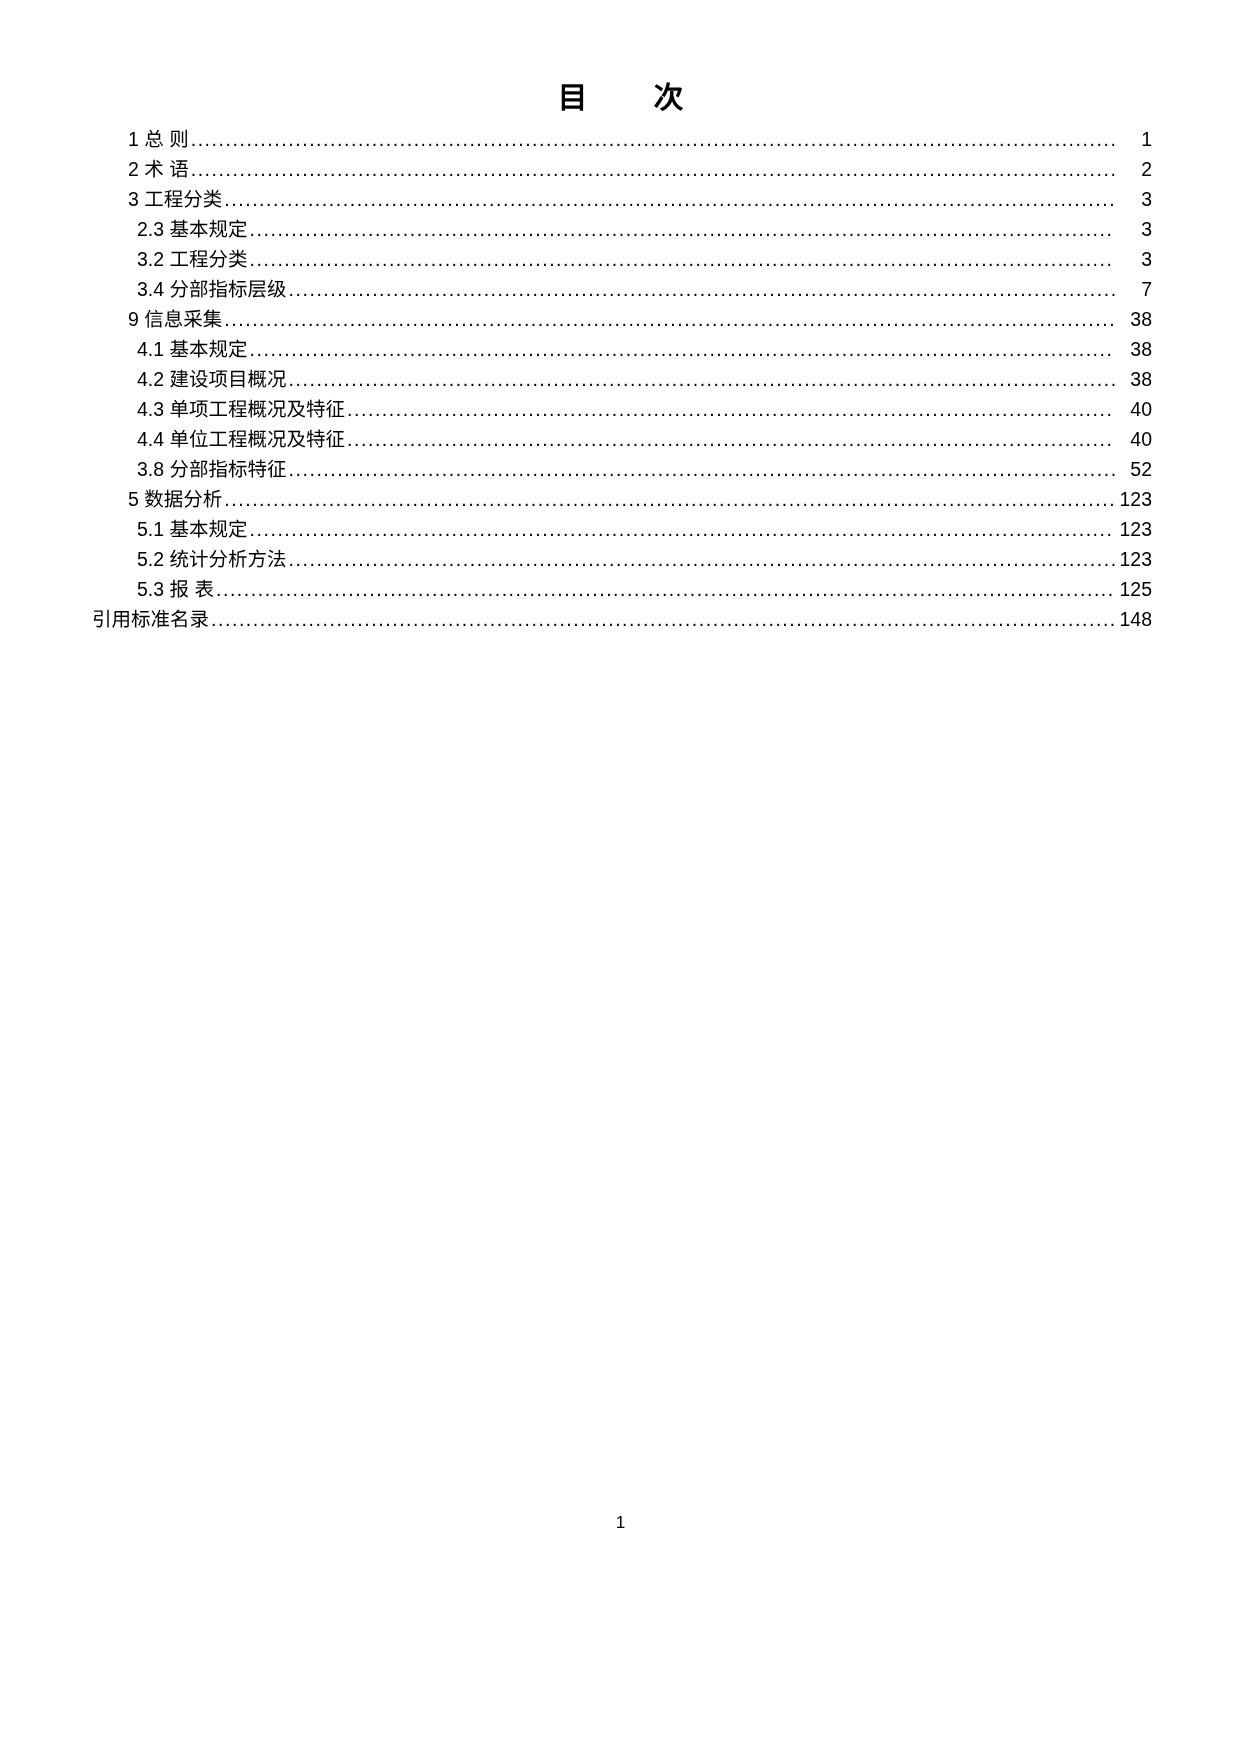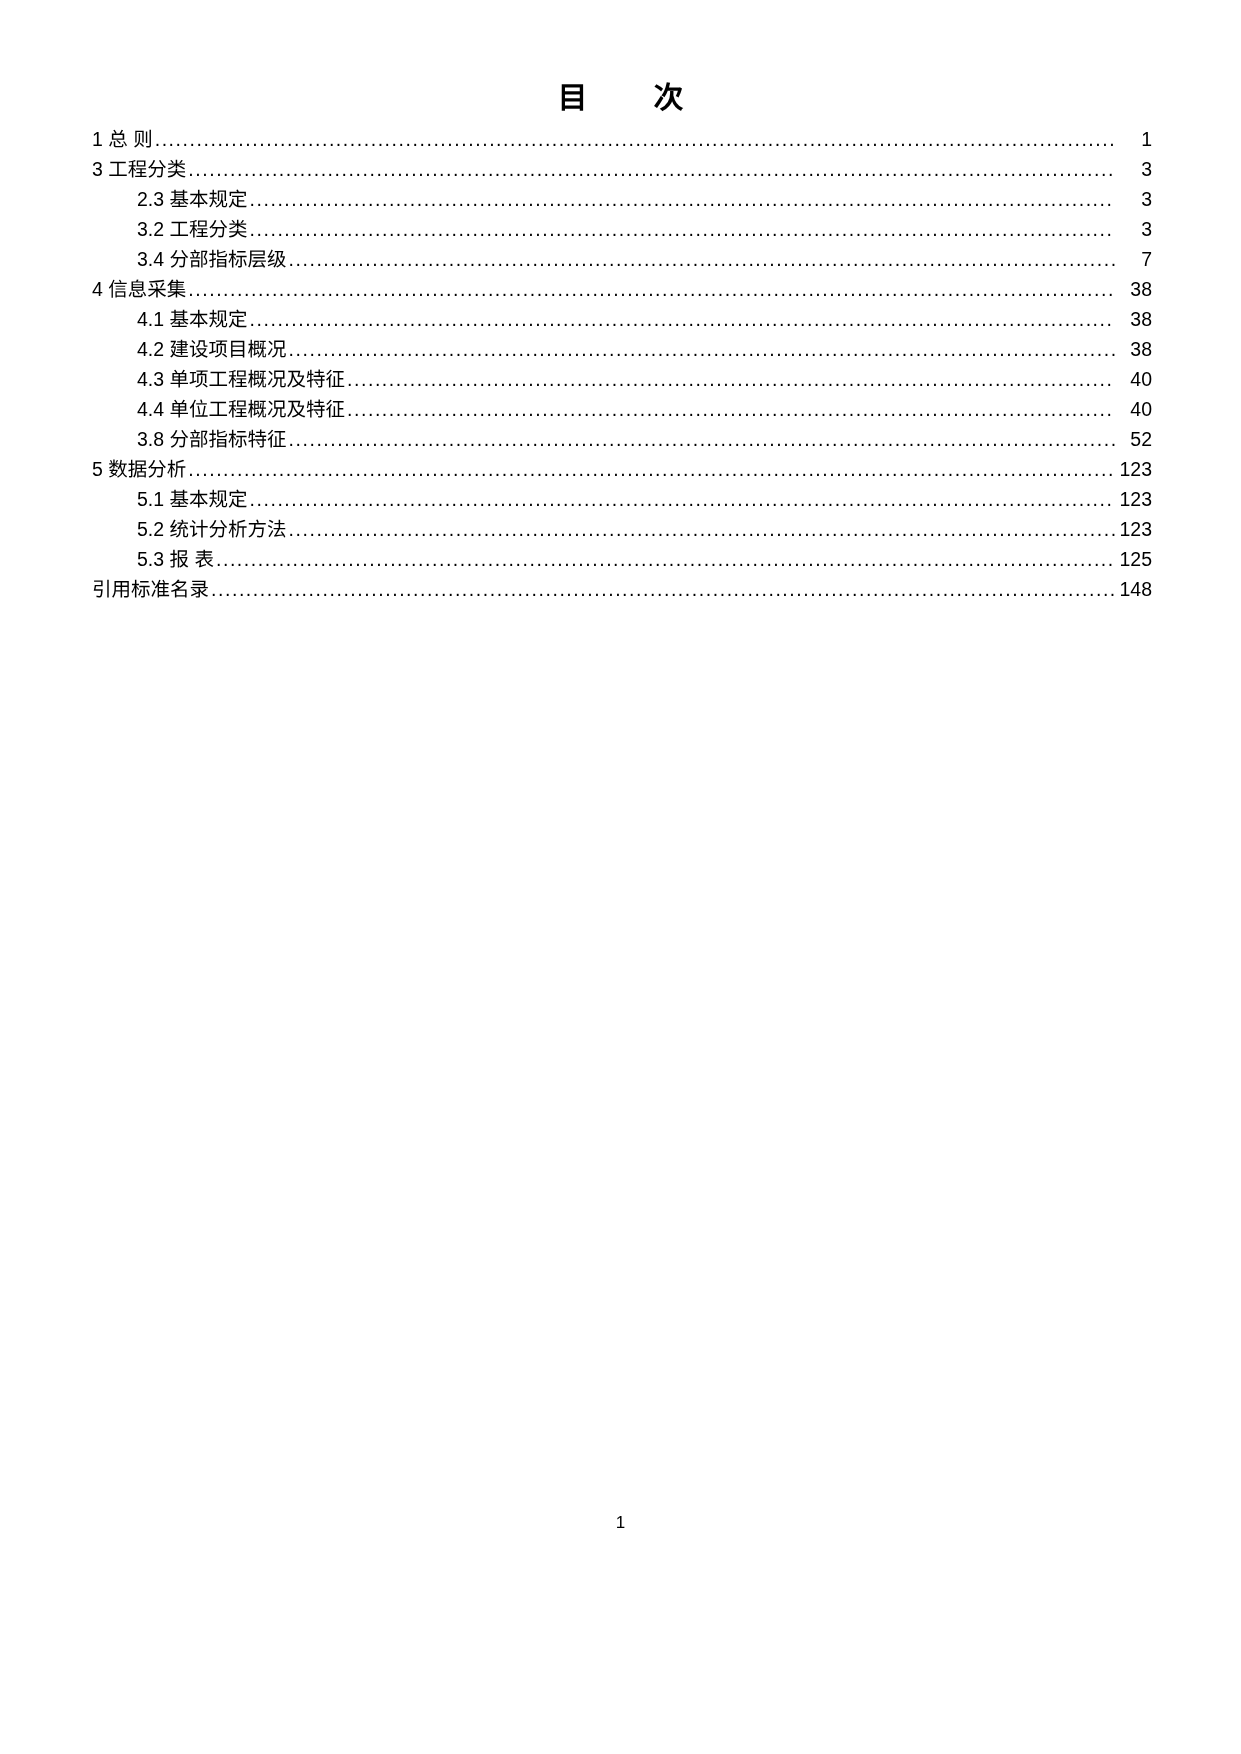--- a/index.html
+++ b/index.html
@@ -74,21 +74,21 @@
     line-height: 30px;
     color: #000;
   }
   .toc-row .pageno {
     flex: 0 0 auto;
     text-align: right;
     min-width: 34px;
     padding-left: 3px;
   }
   
-  .lvl1 .label { padding-left: 0px; }
+  .lvl1 .label { padding-left: 0px; margin-left: 36px; }
   .lvl2 .label { padding-left: 45px; }
   .lvl0 .label { padding-left: 0px; }
 
   .footer-pageno {
     position: absolute;
     top: 1512px;
     left: 0;
     width: 1241px;
     text-align: center;
     font-size: 17px;
@@ -102,41 +102,46 @@
 
   <div class="toc-title">目　次</div>
 
   <div class="toc-body">
       <div class="toc-row lvl1">
         <span class="label">1  总  则</span>
         <span class="leader"></span>
         <span class="pageno">1</span>
       </div>
       <div class="toc-row lvl1">
+        <span class="label">2  术  语</span>
+        <span class="leader"></span>
+        <span class="pageno">2</span>
+      </div>
+      <div class="toc-row lvl1">
         <span class="label">3  工程分类</span>
         <span class="leader"></span>
         <span class="pageno">3</span>
       </div>
       <div class="toc-row lvl2">
         <span class="label">2.3  基本规定</span>
         <span class="leader"></span>
         <span class="pageno">3</span>
       </div>
       <div class="toc-row lvl2">
         <span class="label">3.2  工程分类</span>
         <span class="leader"></span>
         <span class="pageno">3</span>
       </div>
       <div class="toc-row lvl2">
         <span class="label">3.4  分部指标层级</span>
         <span class="leader"></span>
         <span class="pageno">7</span>
       </div>
       <div class="toc-row lvl1">
-        <span class="label">4  信息采集</span>
+        <span class="label">9  信息采集</span>
         <span class="leader"></span>
         <span class="pageno">38</span>
       </div>
       <div class="toc-row lvl2">
         <span class="label">4.1  基本规定</span>
         <span class="leader"></span>
         <span class="pageno">38</span>
       </div>
       <div class="toc-row lvl2">
         <span class="label">4.2  建设项目概况</span>

